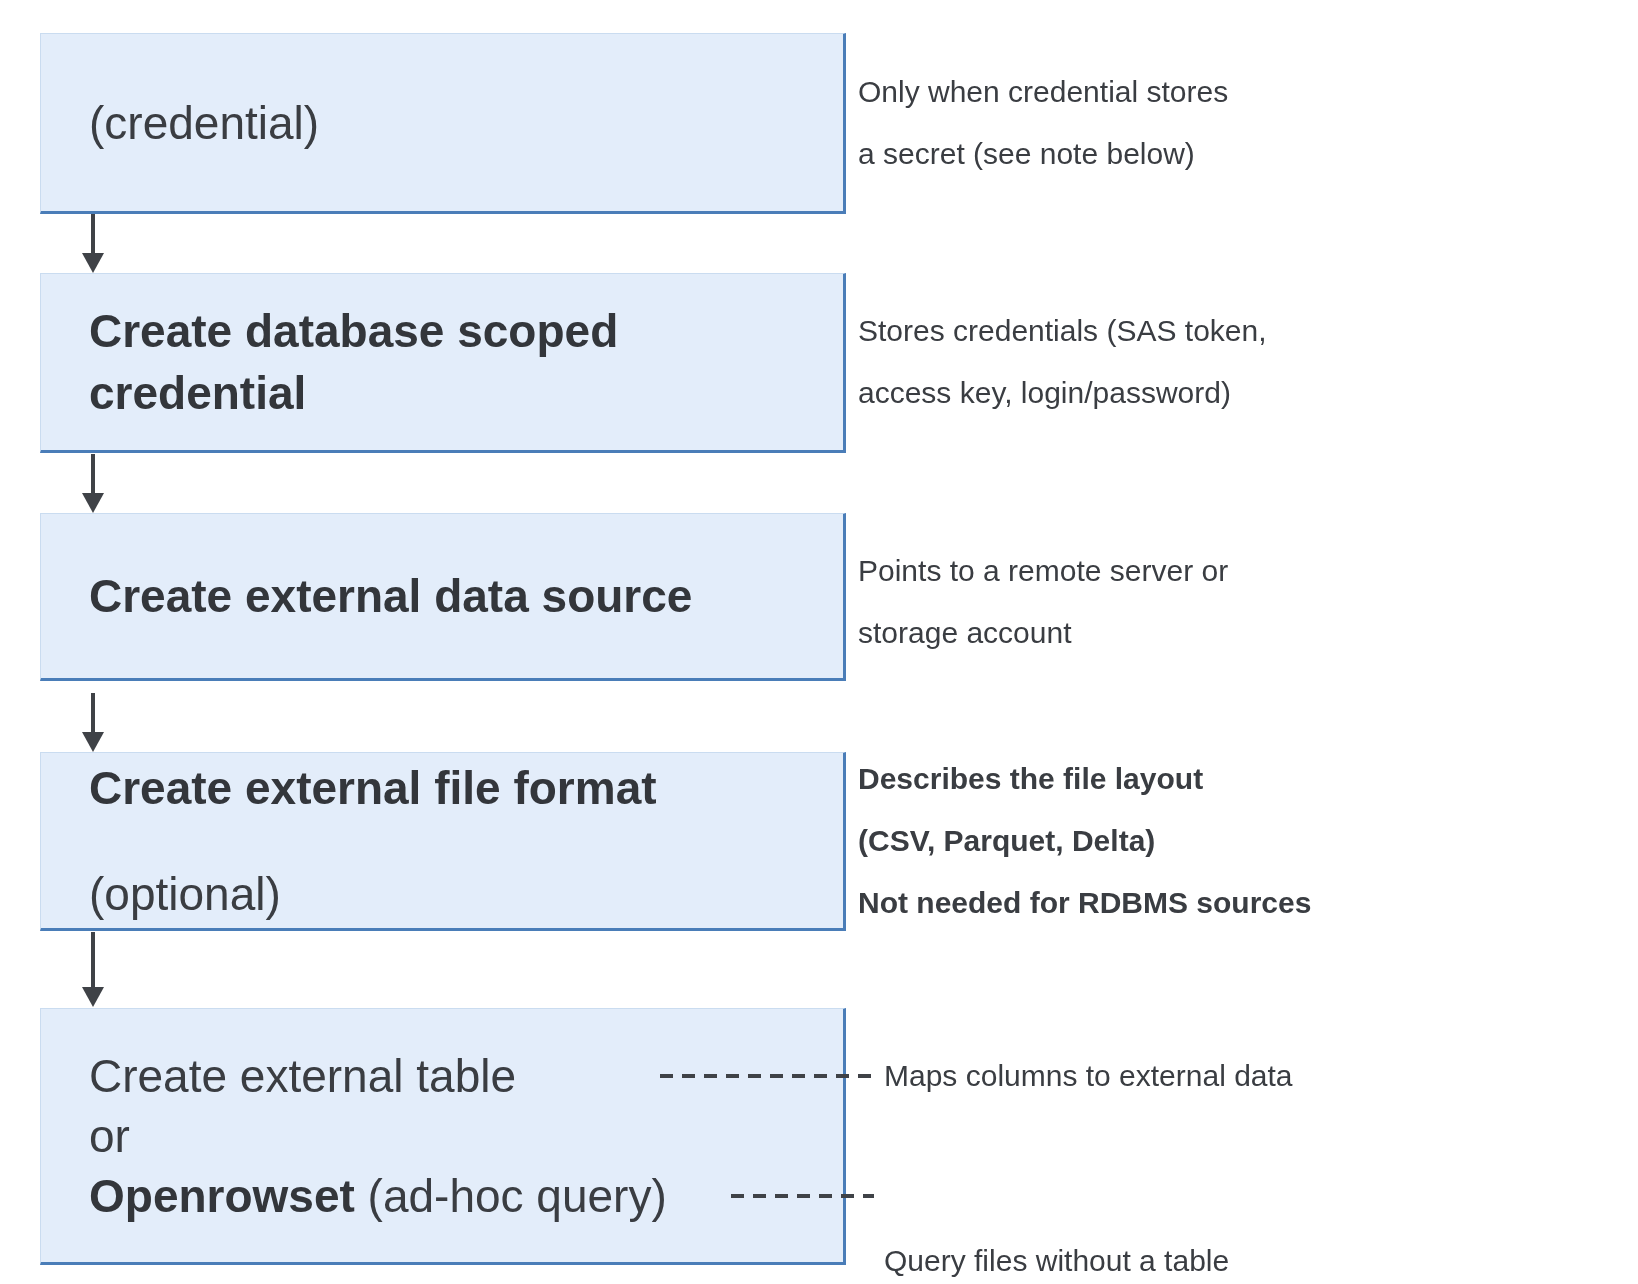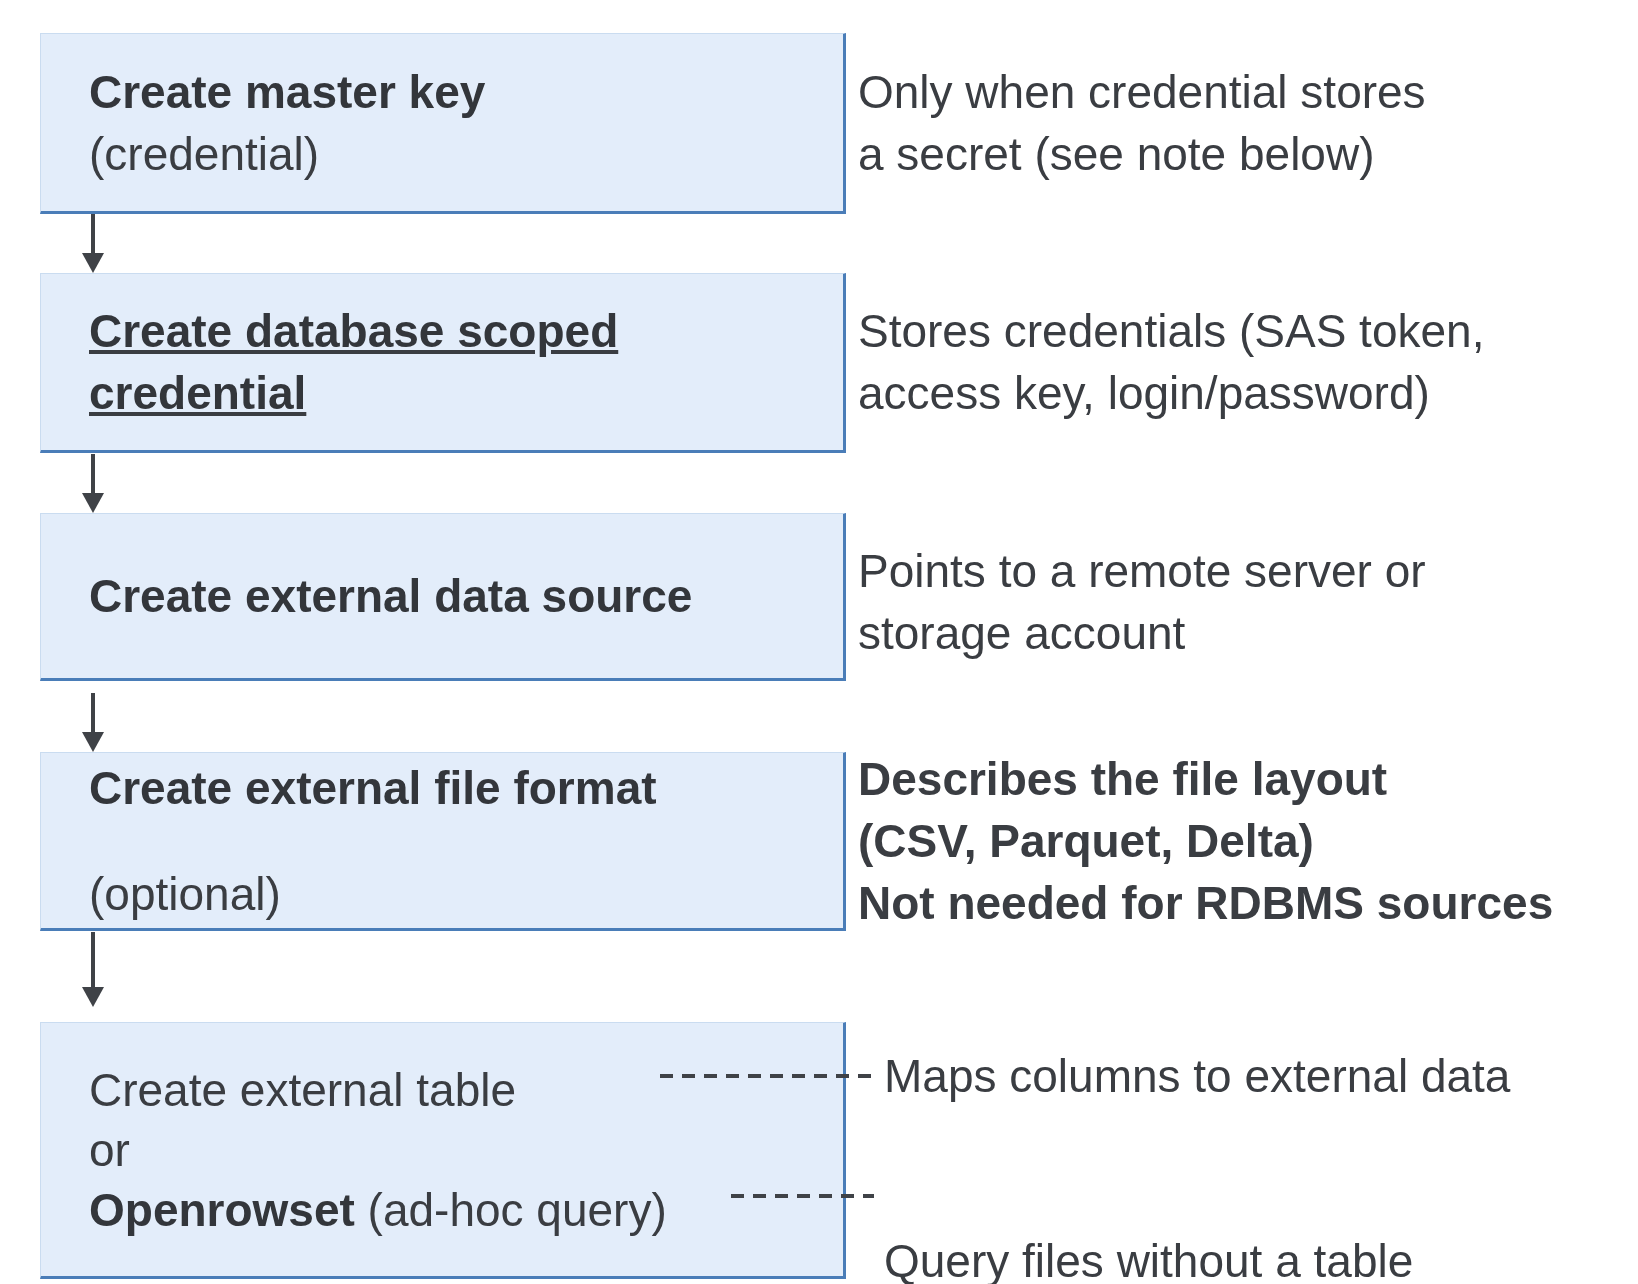--- a/index.html
+++ b/index.html
@@ -24,24 +24,24 @@
     border-left: 1px solid #cadcf0;
     border-right: 3px solid #4a7db8;
     border-bottom: 3px solid #4a7db8;
     display: flex;
     flex-direction: column;
     justify-content: center;
     padding-left: 48px;
     padding-right: 20px;
   }
   #box1 { top: 33px;   height: 181px; }
-  #box2 { top: 273px;  height: 180px; text-decoration: underline; }
+  #box2 { top: 273px;  height: 180px; }
   #box3 { top: 513px;  height: 168px; }
   #box4 { top: 752px;  height: 179px; gap: 44px; }
-  #box5 { top: 1008px; height: 257px; margin-top: 14px; }
+  #box5 { top: 1008px; height: 257px; }
 
   .box-title {
     font-weight: bold;
     font-size: 46px;
     line-height: 62px;
     color: #33363b;
     white-space: pre-line;
   }
   .box-note {
     font-size: 46px;
@@ -84,39 +84,38 @@
     height: 4px;
     background: repeating-linear-gradient(90deg, #3f4247 0 13px, transparent 13px 22px);
   }
   #dash1 { left: 660px; top: 1074px; width: 214px; }
   #dash2 { left: 731px; top: 1194px; width: 143px; }
 
   
   .ann {
     position: absolute;
     left: 858px;
-    font-size: 46px;
+    font-size: 30px;
     line-height: 62px;
     color: #3a3d42;
     white-space: pre-line;
   }
   #ann1 { top: 61px; }
   #ann2 { top: 300px; }
   #ann3 { top: 540px; }
   #ann4 { top: 748px; font-weight: bold; }
   #ann5a { top: 1045px; left: 884px; }
   #ann5b { top: 1230px; left: 884px; }
 </style>
 </head>
 <body>
 
 <div class="canvas">
 
   <div class="box" id="box1">
-    <div class="box-title">Create master key</div>
     <div class="box-note">(credential)</div>
   </div>
   <div class="arrow" id="arrow1"></div>
 
   <div class="box" id="box2">
     <div class="box-title">Create database scoped
 credential</div>
   </div>
   <div class="arrow" id="arrow2"></div>
 

